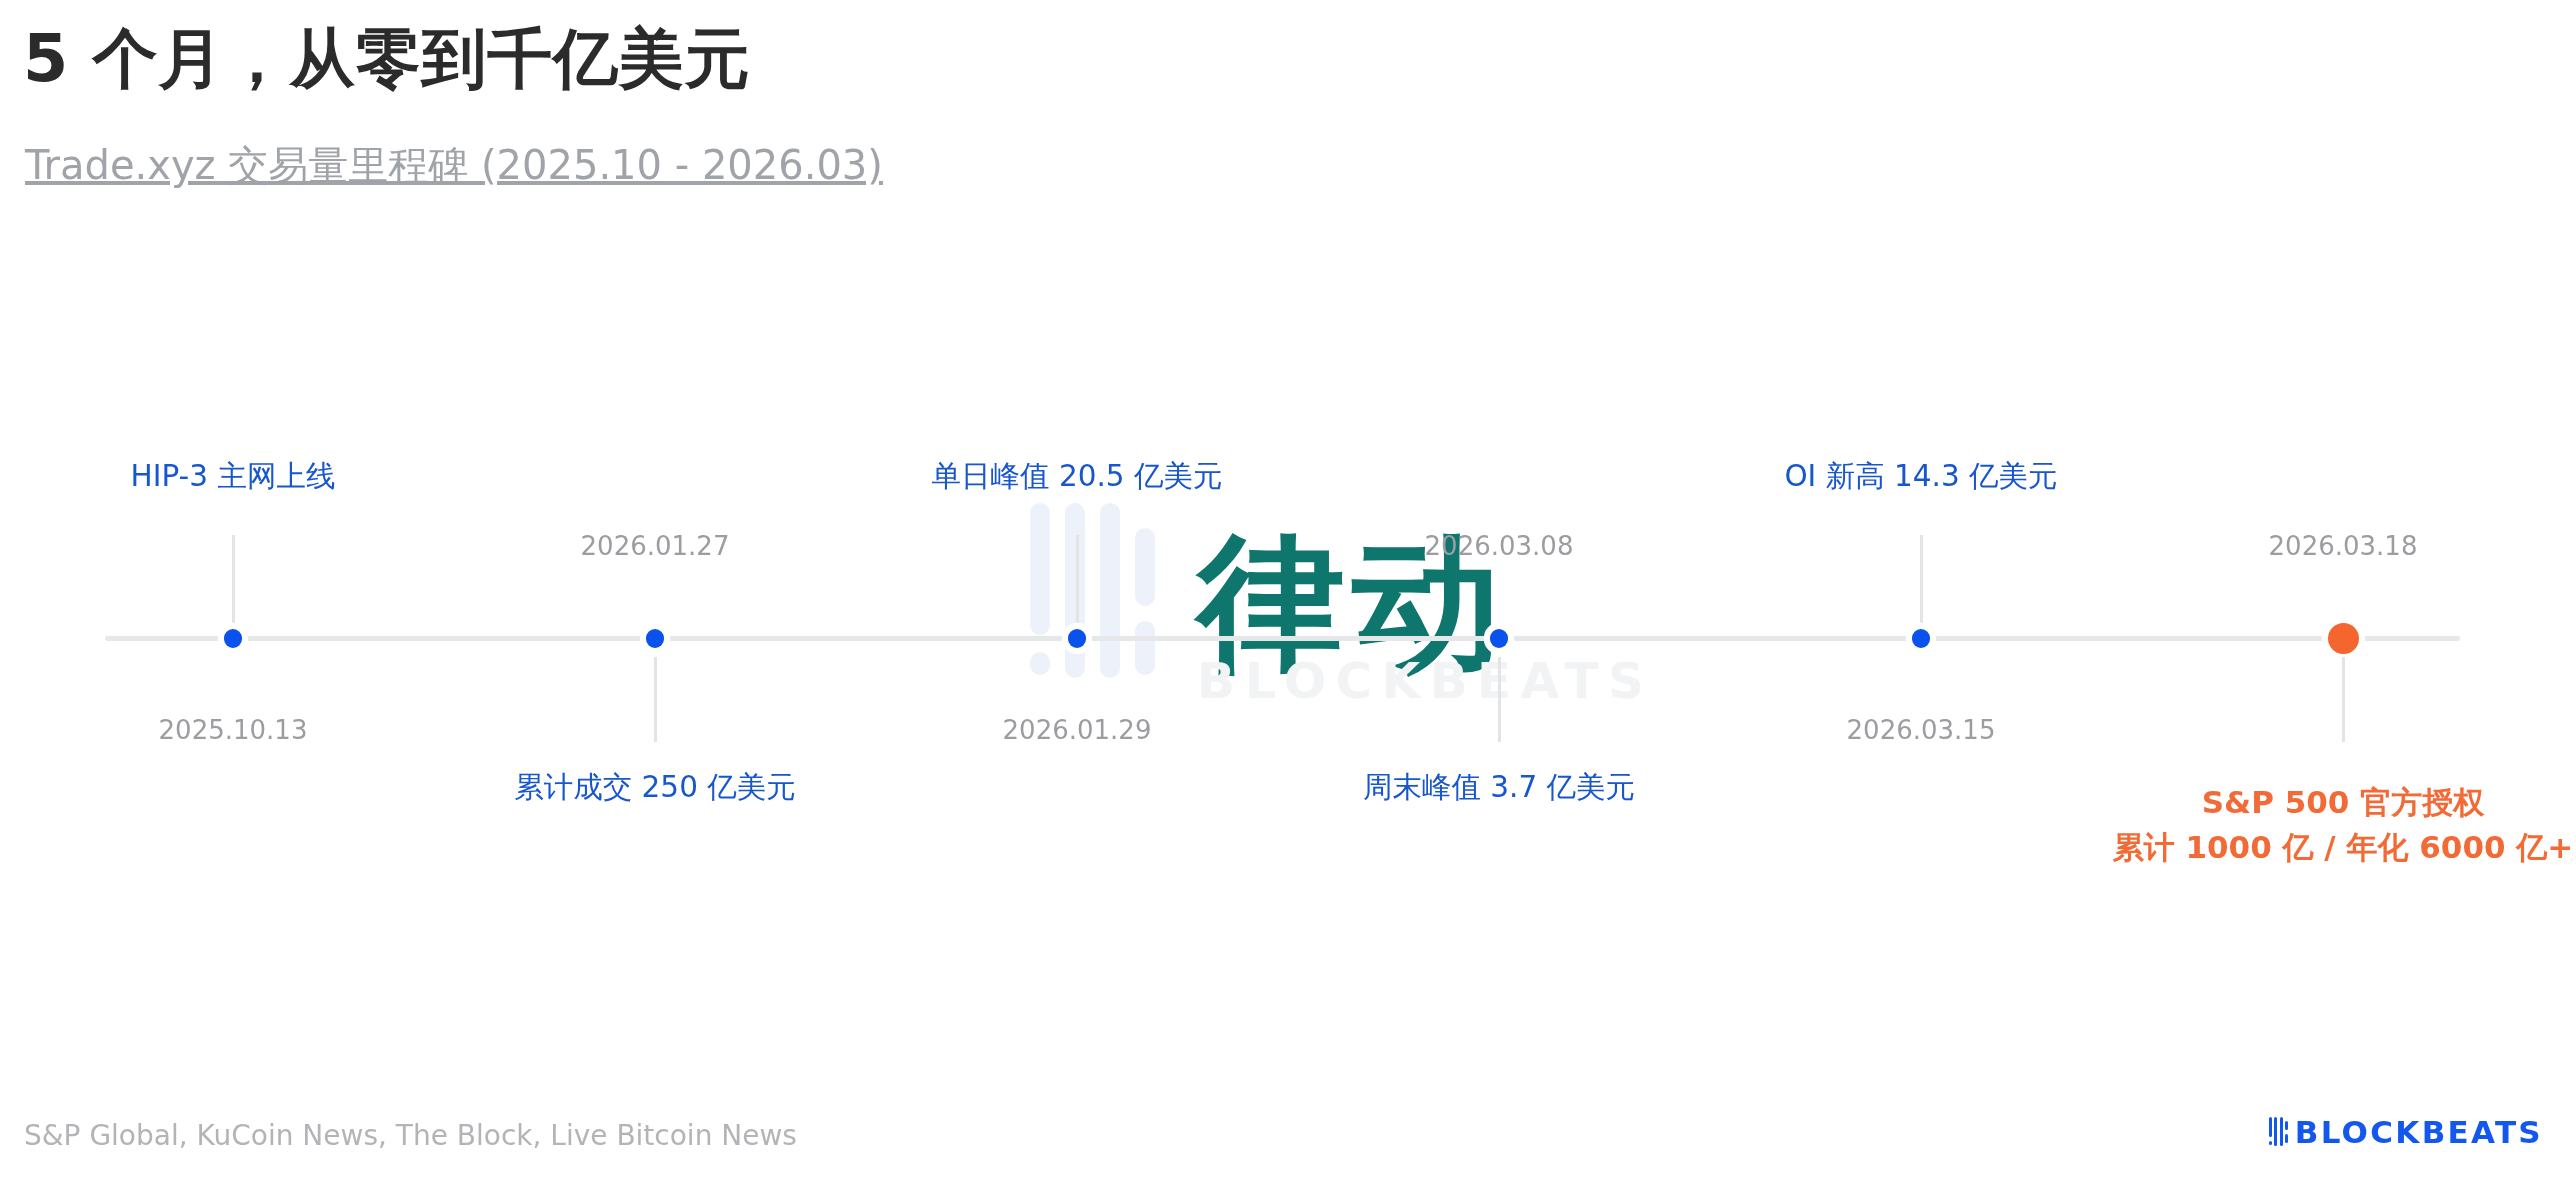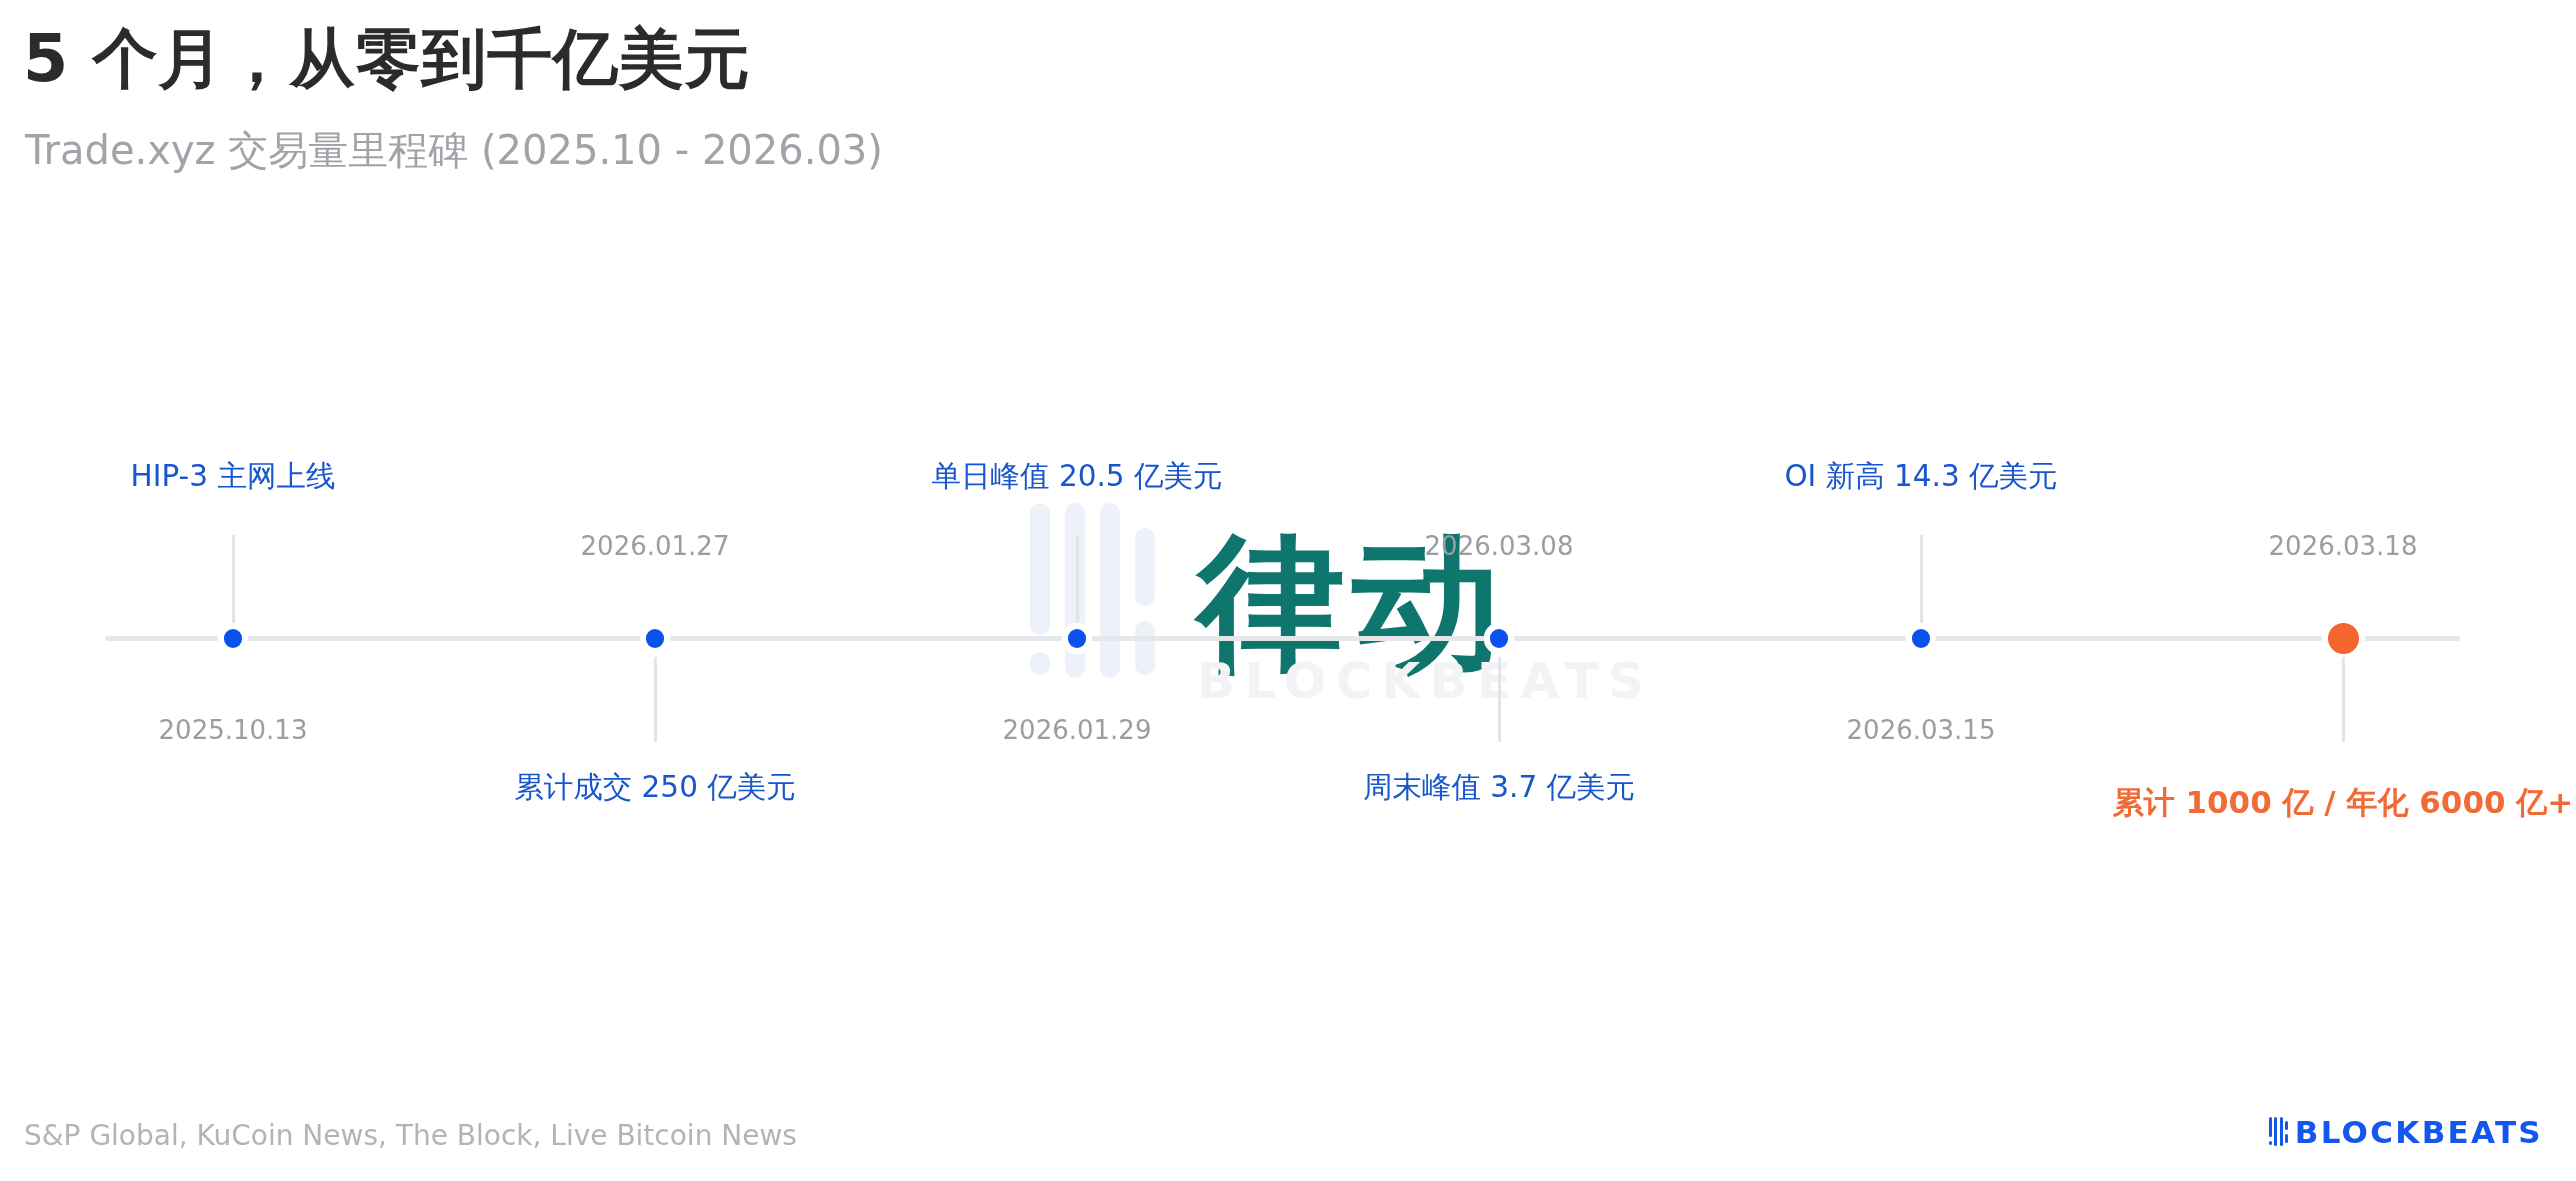--- a/index.html
+++ b/index.html
@@ -1,18 +1,18 @@
 <!DOCTYPE html>
 <html style="font-size:12.4px"><head>
 <meta charset="utf-8">
 <style>
   html, body { margin: 0; padding: 0; background: #ffffff; }
   body { width: 2576px; height: 1182px; position: relative; overflow: hidden; font-family: "DejaVu Sans", "Liberation Sans", sans-serif; }
   .title { position: absolute; left: 23px; top: 15px; font-size: 65px; font-weight: bold; color: #2b2b2b; letter-spacing: 0.8px; white-space: nowrap; }
-  .subtitle { position: absolute; left: 25px; top: 123px; font-size: 40px; color: #a0a3a8; white-space: nowrap; }
+  .subtitle { position: absolute; left: 25px; top: 138px; font-size: 40px; color: #a0a3a8; white-space: nowrap; text-decoration: underline; }
 
   .watermark { position: absolute; left: 1030px; top: 497px; width: 544px; height: 210px; pointer-events: none; }
   .wm-bar { position: absolute; background: #edf1f9; border-radius: 11px; width: 20px; }
   .wm-text { position: absolute; left: 167px; top: 7.8px; font-size: 148px; font-weight: bold; color: #0f766e; letter-spacing: 7.8px; white-space: nowrap; }
   .wm-sub { position: absolute; left: 167px; top: 155px; font-size: 50px; font-weight: bold; color: #f2f3f5; letter-spacing: 9.3px; white-space: nowrap; }
 
   .axis { position: absolute; left: 105px; top: 636px; width: 2355px; height: 4.7px; background: #e6e7e9; border-radius: 2.3px; }
 
   .event { position: absolute; top: 0; width: 0; height: 1182px; }
   .dot { position: absolute; left: -9.3px; top: 629px; width: 18.6px; height: 18.6px; border-radius: 50%; background: #0a52ee; box-shadow: 0 0 0 6.2px #ffffff; }
@@ -88,20 +88,21 @@
   <div class="connector up"></div>
   <div class="dot"></div>
   <div class="date down">2026.03.15</div>
 </div>
 
 <div class="event" style="left:2343px;">
   <div class="date up">2026.03.18</div>
   <div class="dot highlight"></div>
   <div class="connector down"></div>
   <div class="label hl">
+    <div>S&amp;P 500 官方授权</div>
     <div>累计 1000 亿 / 年化 6000 亿+</div>
   </div>
 </div>
 
 <div class="source">S&amp;P Global, KuCoin News, The Block, Live Bitcoin News</div>
 
 <div class="brand">
   <div class="brand-bars">
     <span style="left:0;top:0;height:20px;"></span>
     <span style="left:0;top:24px;height:4.7px;"></span>

